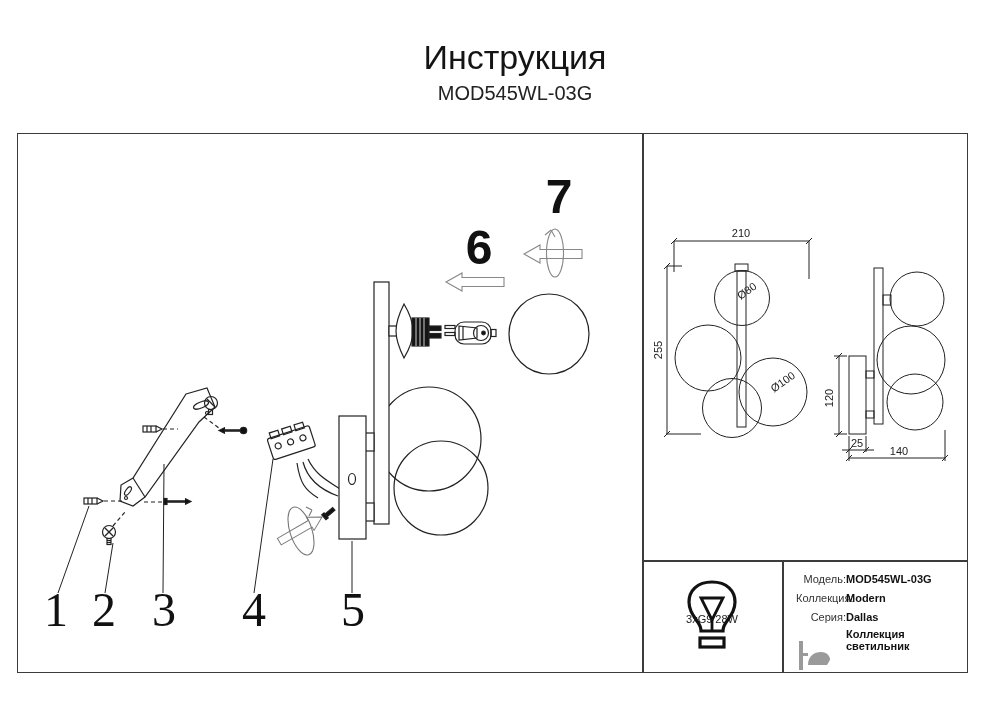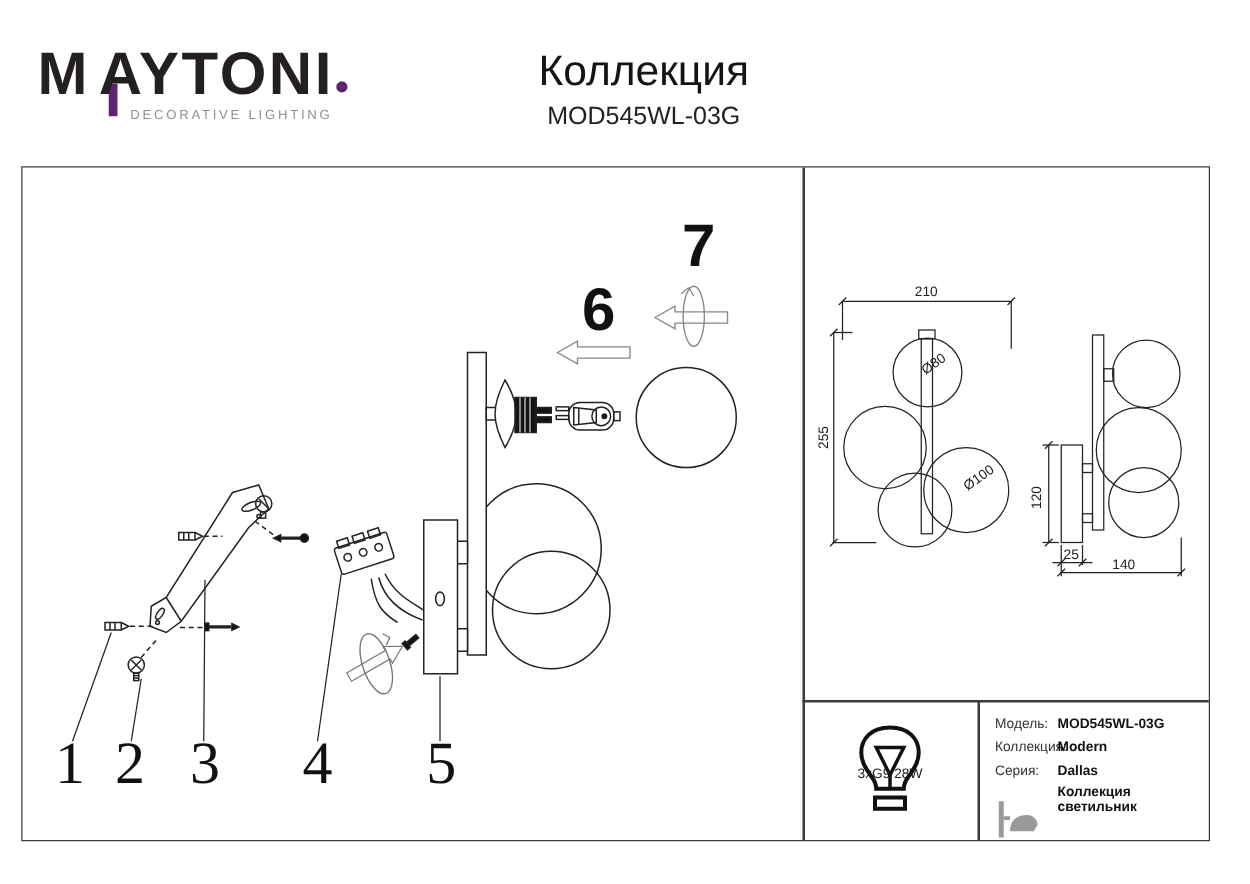--- a/index.html
+++ b/index.html
@@ -23,39 +23,35 @@
   .div-v-info{position:absolute;left:764px;top:426px;width:1.5px;height:112px;background:#3c3c3c;}
   svg{position:absolute;overflow:visible;}
   .main-svg{left:0;top:0;}
   .right-svg{left:624px;top:0;}
   
   .cell-bulb{position:absolute;left:624px;top:426px;width:140px;height:112px;
              display:flex;flex-direction:column;align-items:center;justify-content:center;}
   .bulb-spec{font-size:11px;color:#222;margin-top:5px;}
   .cell-text{position:absolute;left:764px;top:426px;width:185px;height:112px;padding:13px 0 0 14px;box-sizing:border-box;}
   .info-row{display:flex;align-items:flex-start;font-size:11px;margin-bottom:7px;line-height:12px;}
-  .info-label{width:50px;flex:0 0 50px;color:#333;}
+  .info-label{width:50px;flex:0 0 50px;color:#333;text-align:right;}
   .info-value{font-weight:bold;color:#111;}
   .type-row{display:flex;align-items:center;margin-top:-2px;}
   .type-icon-slot{width:50px;flex:0 0 50px;}
   .num-serif{font-family:"Liberation Serif",serif;font-size:48px;fill:#111;}
   .num-sans{font-family:"Liberation Sans",sans-serif;font-size:48px;font-weight:bold;fill:#111;}
   .dim-text{font-family:"Liberation Sans",sans-serif;font-size:11px;fill:#222;}
 </style>
 </head>
 <body>
 
 <div class="page">
 
-  <div class="logo">
-    <div class="logo-text"><span><span>M</span><span class="m-bar"></span></span><span>AYTON</span><span><span>I</span><span class="i-dot"></span></span></div>
-    <div class="tagline">DECORATIVE LIGHTING</div>
-  </div>
   <div class="title-block">
-    <h1 class="title-main">Коллекция</h1>
+    <h1 class="title-main">Инструкция</h1>
     <div class="title-model">MOD545WL-03G</div>
   </div>
 
   <div class="frame">
     <div class="div-v-main"></div>
     <div class="div-h-info"></div>
     <div class="div-v-info"></div>
 
     <svg class="main-svg" width="624" height="538" viewBox="0 0 624 538">
       <g fill="none" stroke="#222" stroke-width="1.2">

